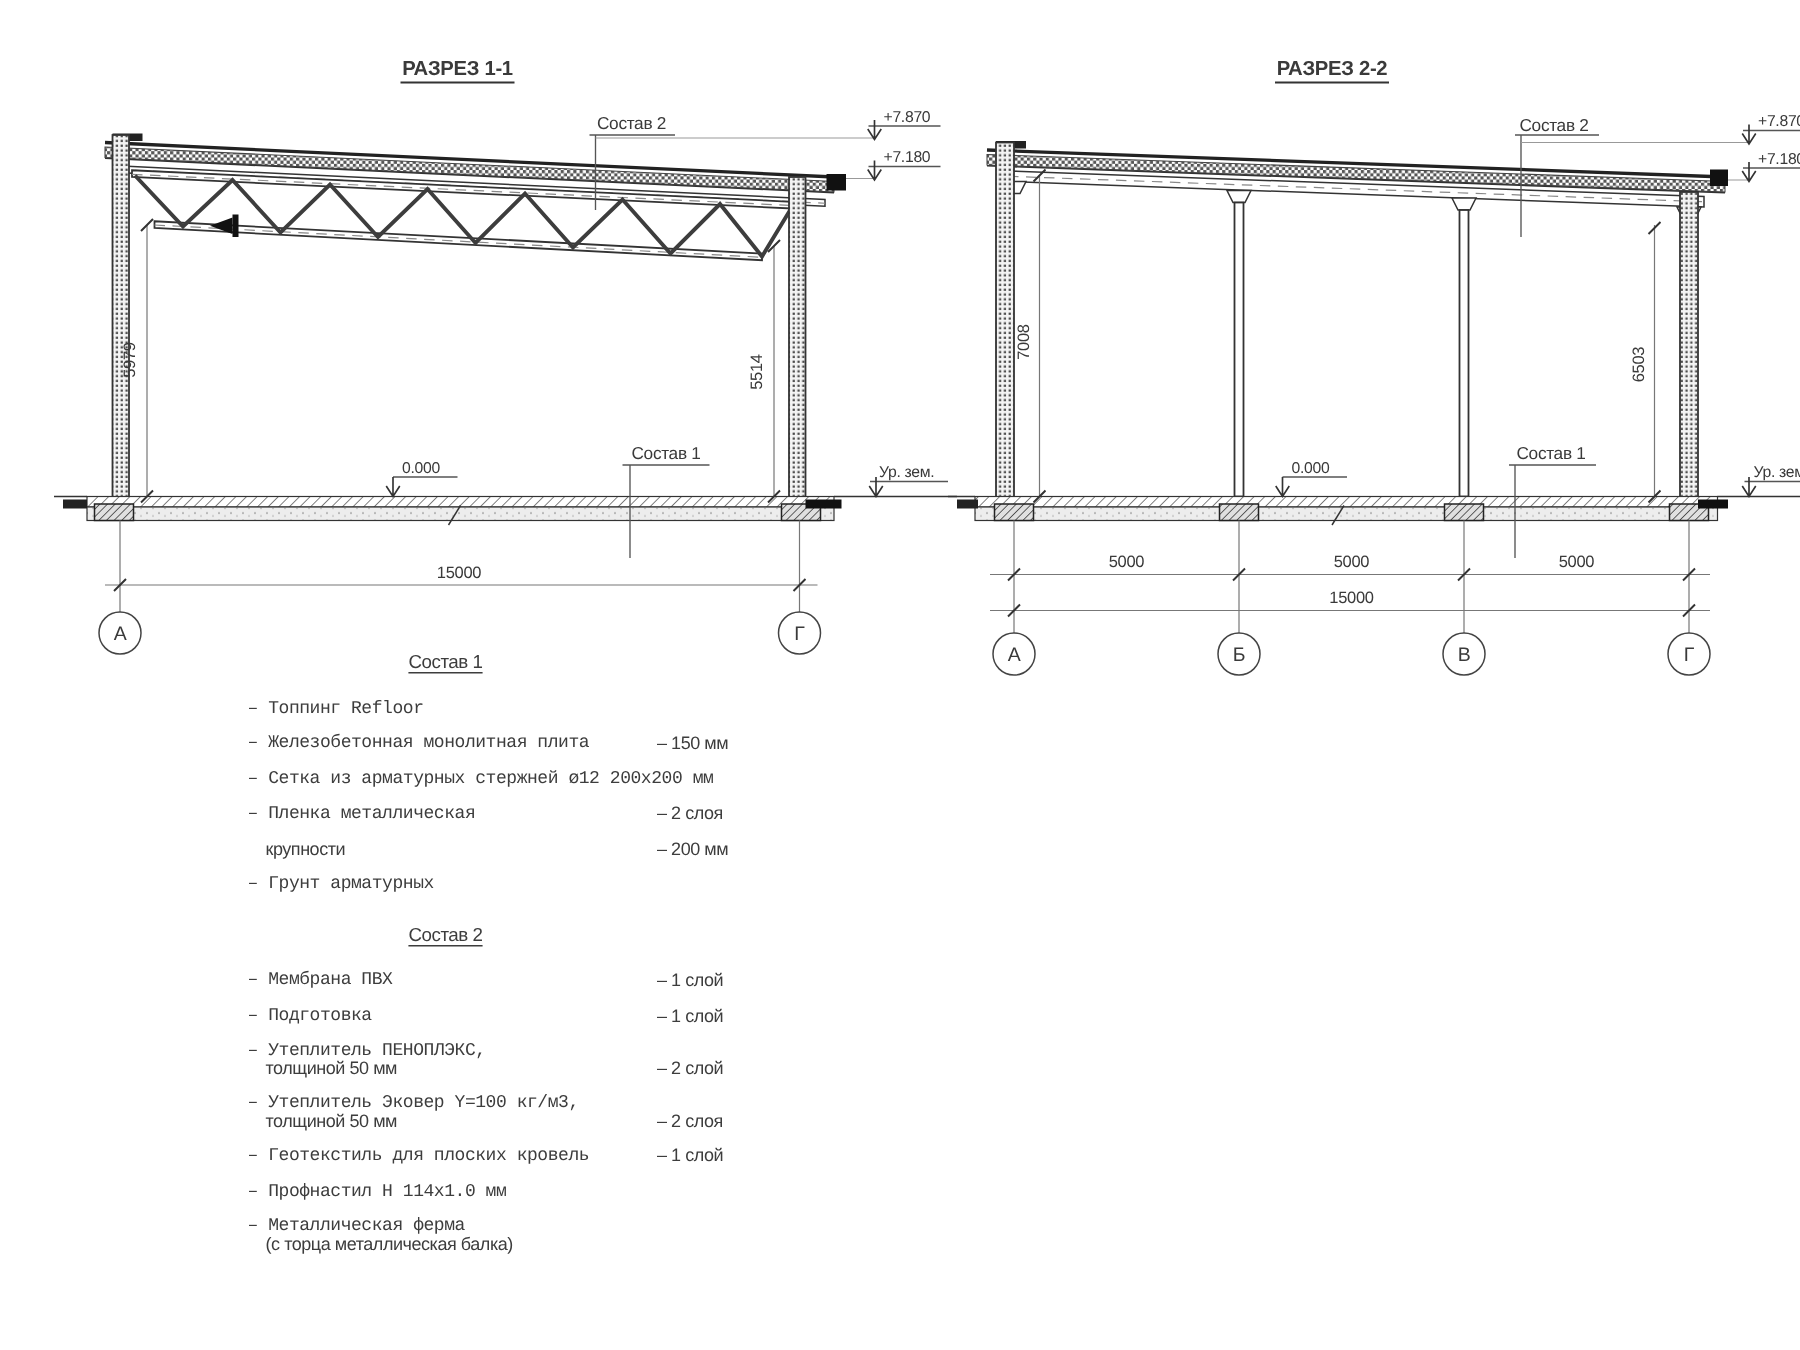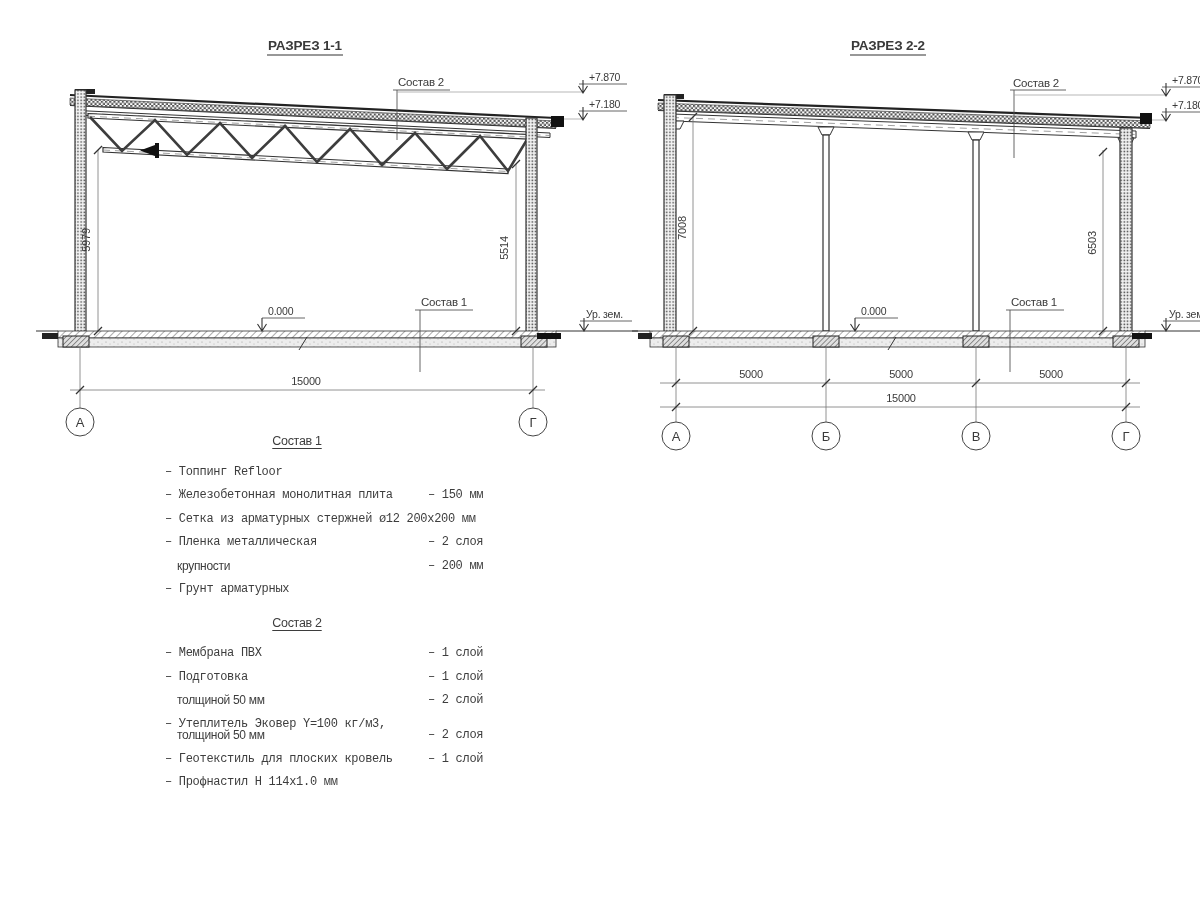--- a/index.html
+++ b/index.html
@@ -14,21 +14,21 @@
   .taxis{font-size:13px;}
   .lists{position:absolute;left:160px;top:436px;width:400px;font-size:12px;
          line-height:11.5px;letter-spacing:-0.3px;color:#3d3d3d;}
   .list-heading{width:274px;text-align:center;font-size:12.5px;margin:0 0 19px 0;}
   .list-heading span{text-decoration:underline;text-underline-offset:3px;}
   .list-block2{margin-top:22px;}
   .comp-item{position:relative;margin:0 0 12px 0;min-height:11px;}
   .item-text{padding-left:17px;text-indent:-12px;white-space:nowrap;font-family:Liberation Mono, monospace;}
   .item-line2{padding-left:17px;text-indent:0;white-space:nowrap;}
   .item-line2:empty{display:none;}
-  .item-value{position:absolute;left:268px;bottom:0;width:110px;white-space:nowrap;font-family:Liberation Mono, monospace;}
+  .item-value{position:absolute;left:278px;bottom:0;width:110px;white-space:nowrap;}
   .item-value:empty{display:none;}
 </style>
 </head>
 <body>
 
 <svg class="drawing-svg" width="1200" height="460" viewBox="0 0 1200 460">
   <defs>
     <pattern id="wallDots" width="3.2" height="3.2" patternUnits="userSpaceOnUse">
       <rect width="3.2" height="3.2" fill="#f4f4f4"></rect>
       <rect x="0.4" y="0.4" width="1.5" height="1.5" fill="#4a4a4a"></rect>
@@ -248,31 +248,37 @@
       <div class="item-text">– Мембрана ПВХ</div>
 
       <span class="item-value">– 1 слой</span>
     </div>
     <div class="comp-item">
       <div class="item-text">– Подготовка</div>
 
       <span class="item-value">– 1 слой</span>
     </div>
     <div class="comp-item">
+      <div class="item-text">– Утеплитель ПЕНОПЛЭКС,</div>
       <div class="item-line2">толщиной 50 мм</div>
       <span class="item-value">– 2 слой</span>
     </div>
     <div class="comp-item">
       <div class="item-text">– Утеплитель Эковер Y=100 кг/м3,</div>
       <div class="item-line2">толщиной 50 мм</div>
       <span class="item-value">– 2 слоя</span>
     </div>
     <div class="comp-item">
       <div class="item-text">– Геотекстиль для плоских кровель</div>
 
       <span class="item-value">– 1 слой</span>
     </div>
     <div class="comp-item">
       <div class="item-text">– Профнастил Н 114x1.0 мм</div>
 
     </div>
+    <div class="comp-item">
+      <div class="item-text">– Металлическая ферма</div>
+      <div class="item-line2">(с торца металлическая балка)</div>
+
+    </div>
   </div>
 </div>
 
 </body></html>

